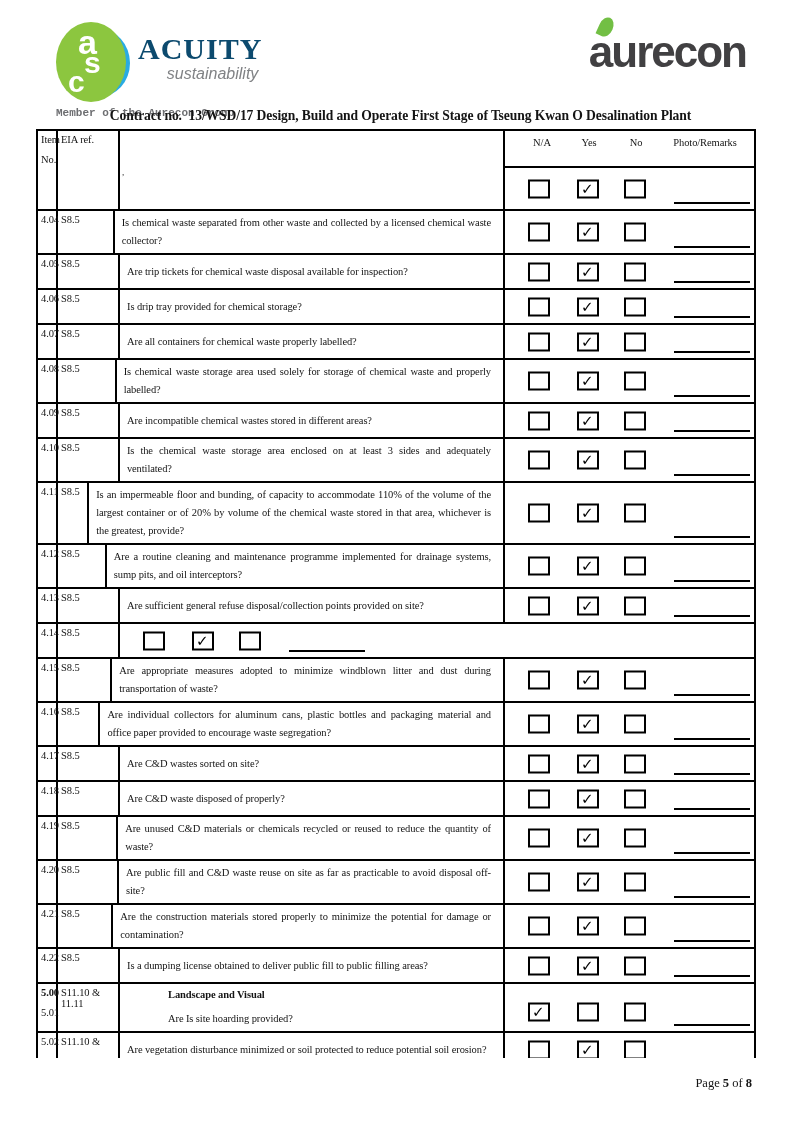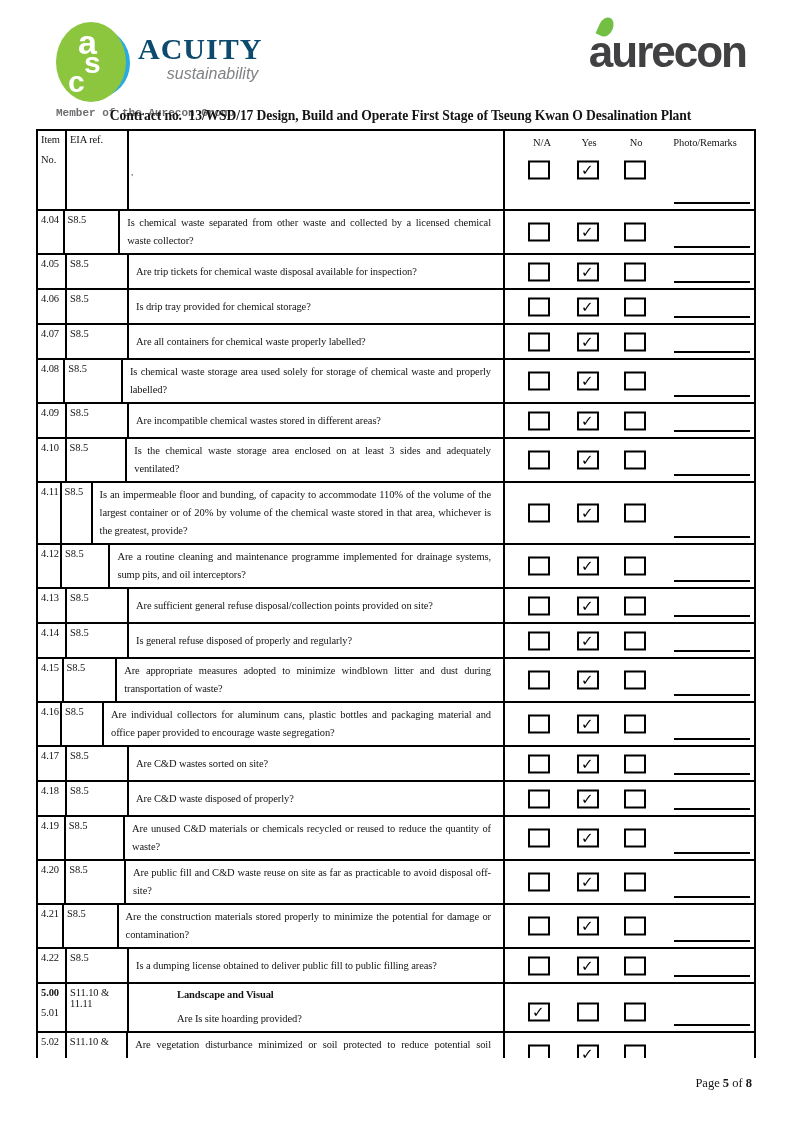--- a/index.html
+++ b/index.html
@@ -31,27 +31,27 @@
 
   
   .doc-title { position:absolute; left:0; right:10px; top:108px; text-align:center;
                font-weight:bold; font-size:13.6px; white-space:pre-wrap; letter-spacing:-0.1px;padding-left:17px; }
 
   
   .checklist { position:absolute; left:36px; top:129px; width:720px;
                border:2.5px solid #000; border-bottom:none; max-height:929px; overflow:hidden;
                font-size:10.5px; letter-spacing:-0.1px; }
   .thead { display:flex; border-bottom:2.5px solid #000; height:80px; }
-  .col-item { width:29px; border-right:2px solid #000; padding:3px 1px 2px 3px; }
+  .col-item { width:20px; border-right:2px solid #000; padding:3px 1px 2px 3px; }
   .col-eia  { width:62px; border-right:2px solid #000; padding:3px 0 2px 3px; }
   .col-q    { flex:1 1 auto; border-right:2px solid #000; position:relative; }
   .col-a    { width:249px; flex:0 0 auto; position:relative; }
   .th-item .l2 { display:block; margin-top:9px; }
   .th-qmark { position:absolute; left:2px; top:36px; font-size:9px; color:#333; }
-  .th-a { display:flex; flex-direction:row; }
+  .th-a { display:flex; flex-direction:column; }
   .th-labels { position:relative; height:37px; border-bottom:2.5px solid #000; }
   .th-labels span { position:absolute; top:6px; transform:translateX(-50%); font-size:10.5px; }
   .lbl-na  { left:37px; }
   .lbl-yes { left:84px; }
   .lbl-no  { left:131px; }
   .lbl-rem { left:200px; }
   .th-cont { position:relative; flex:1 1 auto; }
 
   .trow { display:flex; border-bottom:2px solid #000; min-height:35px; }
   .td-item { display:flex; flex-direction:column; }
@@ -372,24 +372,20 @@
 
   <div class="trow">
     <div class="col-item td-item">
       <span class="l1">4.14</span>
 
     </div>
     <div class="col-eia td-eia">
       <span class="l1">S8.5</span>
       
     </div>
-    <div class="col-q td-q">
-
-      <div class="qtext">Is general refuse disposed of properly and regularly?</div>
-    </div>
     <div class="col-a answers">
       <span class="checkbox cb-na"></span>
       <span class="checkbox cb-yes checked">
             <span class="tick">✓</span>
           </span>
       <span class="checkbox cb-no"></span>
       <span class="remark-line"></span>
     </div>
   </div>
 

